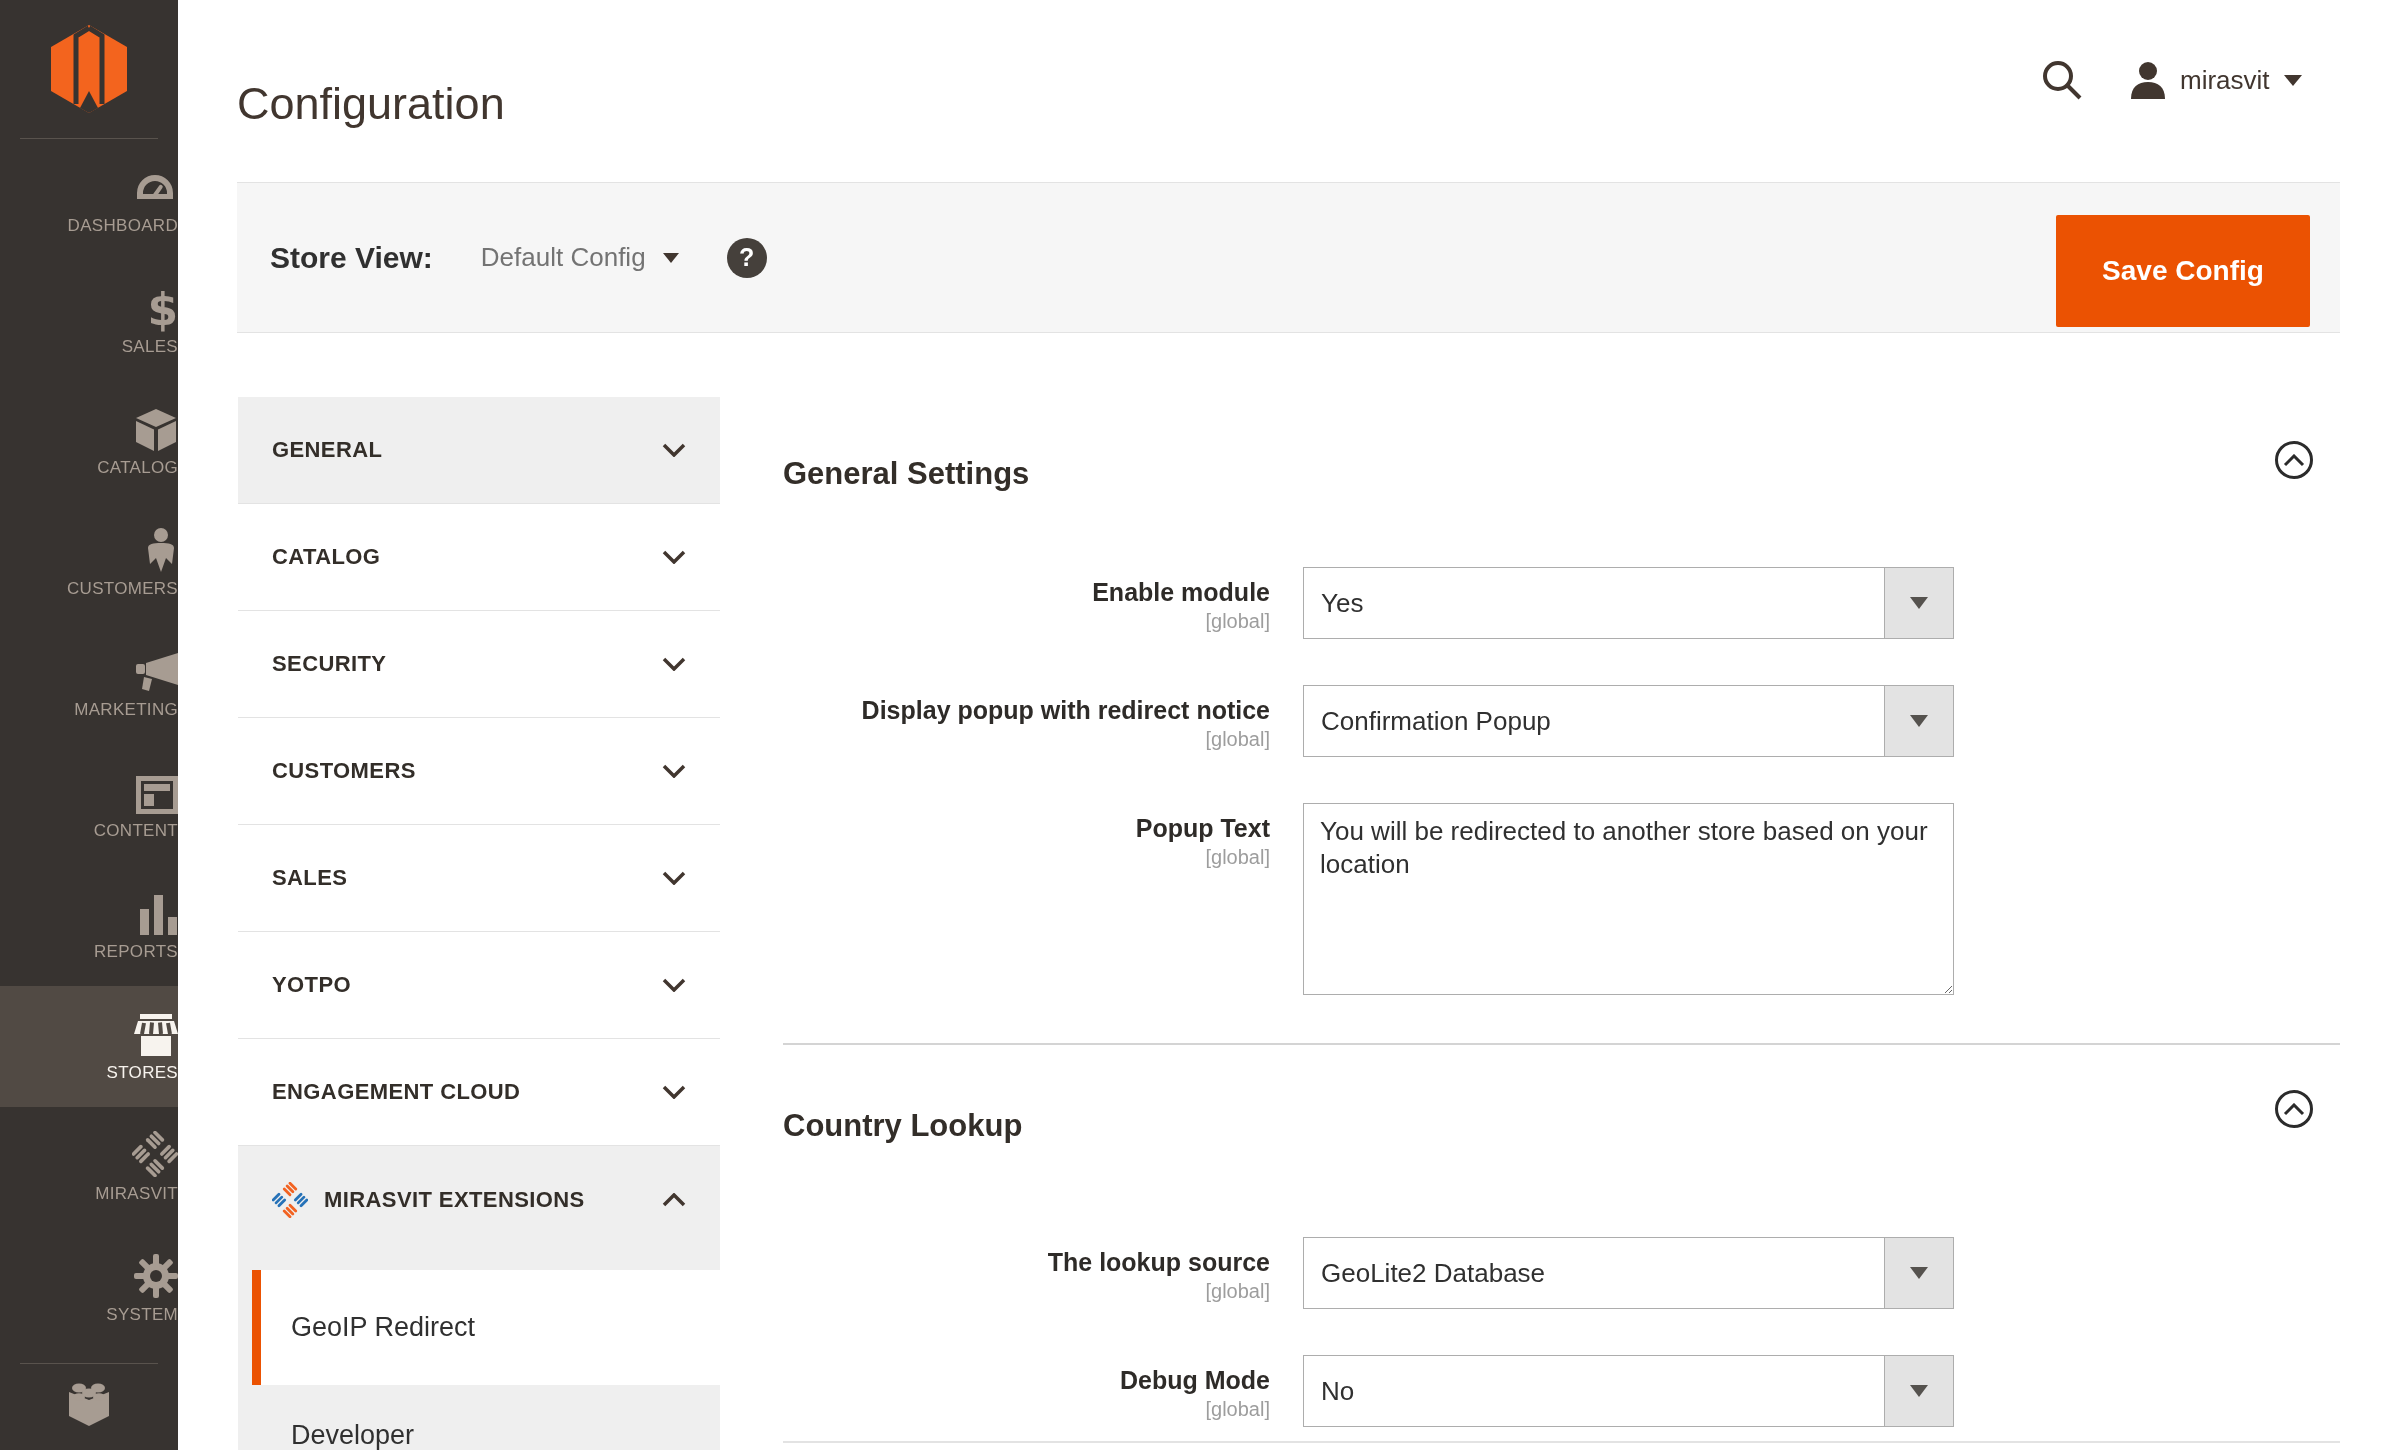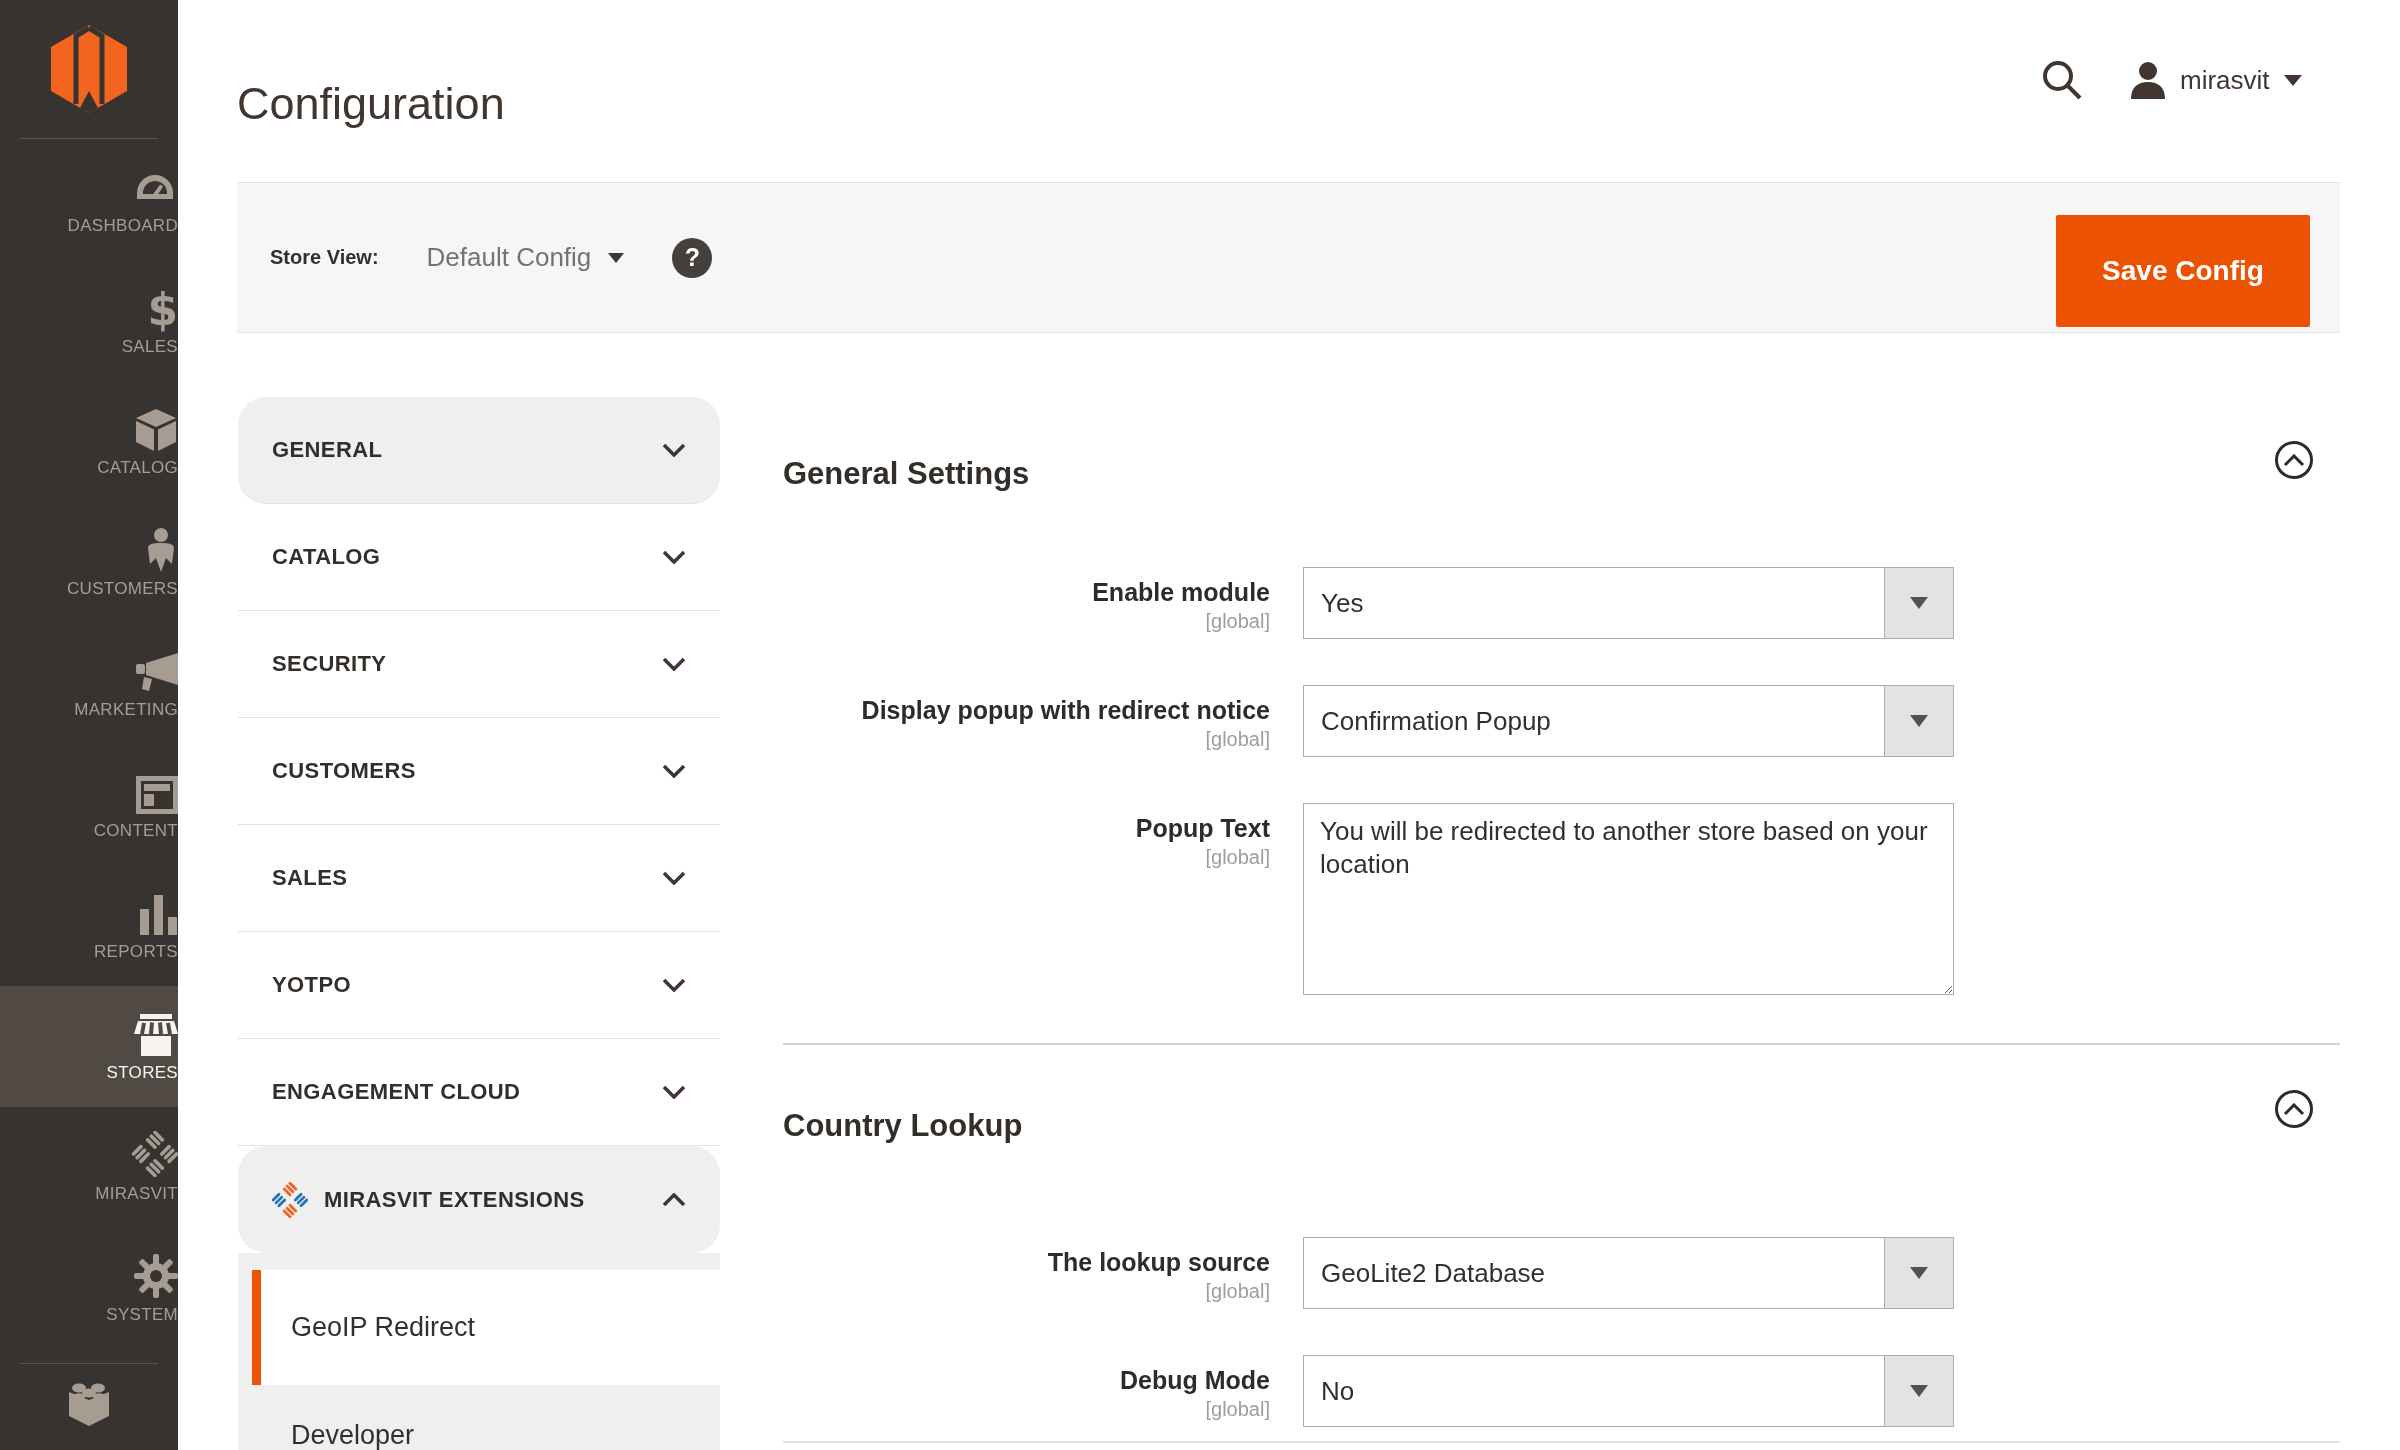--- a/index.html
+++ b/index.html
@@ -26,33 +26,33 @@
   .page-title{position:absolute;left:237px;top:48px;font-size:45px;font-weight:400;color:#41362f;}
   .search-btn{position:absolute;left:2038px;top:56px;width:48px;height:48px;cursor:pointer;}
   .user-menu{position:absolute;left:2130px;top:56px;height:48px;display:flex;align-items:center;cursor:pointer;}
   .user-name{font-size:26px;color:#41362f;margin-left:14px;}
   .caret{width:0;height:0;border-left:9px solid transparent;border-right:9px solid transparent;border-top:11px solid #41362f;margin-left:14px;}
 
   
   .store-bar{position:absolute;left:237px;top:182px;width:2103px;height:151px;background:#f6f6f6;
     border-top:1px solid #e3e3e3;border-bottom:1px solid #e3e3e3;box-sizing:border-box;
     display:flex;align-items:center;}
-  .sv-label{font-size:20px;font-weight:700;color:#303030;margin-left:33px;}
+  .sv-label{font-size:30px;font-weight:700;color:#303030;margin-left:33px;}
   .sv-value{font-size:26px;color:#737373;margin-left:48px;cursor:pointer;display:flex;align-items:center;}
   .sv-caret{width:0;height:0;border-left:8px solid transparent;border-right:8px solid transparent;border-top:10px solid #41362f;margin-left:17px;}
   .help-btn{width:40px;height:40px;border-radius:50%;background:#45403b;color:#ffffff;font-size:25px;font-weight:700;
     display:flex;align-items:center;justify-content:center;margin-left:48px;cursor:pointer;}
   .save-btn{position:absolute;right:30px;top:32px;height:112px;width:254px;background:#eb5202;color:#ffffff;
     border:none;font-family:"Liberation Sans",sans-serif;font-size:28px;font-weight:700;border-radius:2px;cursor:pointer;}
 
   
   .config-nav{position:absolute;left:238px;top:397px;width:482px;}
   .nav-row{height:107px;box-sizing:border-box;display:flex;align-items:center;padding:0 34px;
     border-bottom:1px solid #e3e3e3;background:#ffffff;cursor:pointer;}
-  .nav-row.gray{background:#efefef;border-radius:28px;}
+  .nav-row.gray{background:#efefef;}
   .nav-row .nlabel{font-size:22px;font-weight:700;color:#332e29;letter-spacing:.4px;flex:1;}
   .nav-row .sec-icon{margin-right:16px;display:flex;}
   .chev{flex:none;}
   .subsection{background:#efefef;padding:17px 0 60px 14px;}
   .sub-active{background:#ffffff;border-left:9px solid #eb5202;height:115px;box-sizing:border-box;
     display:flex;align-items:center;padding-left:30px;font-size:27px;color:#303030;cursor:pointer;}
   .sub-item{height:100px;display:flex;align-items:center;padding-left:39px;font-size:27px;color:#303030;cursor:pointer;}
 
   
   .sec-title{position:absolute;left:783px;font-size:31px;font-weight:700;color:#332e29;}

